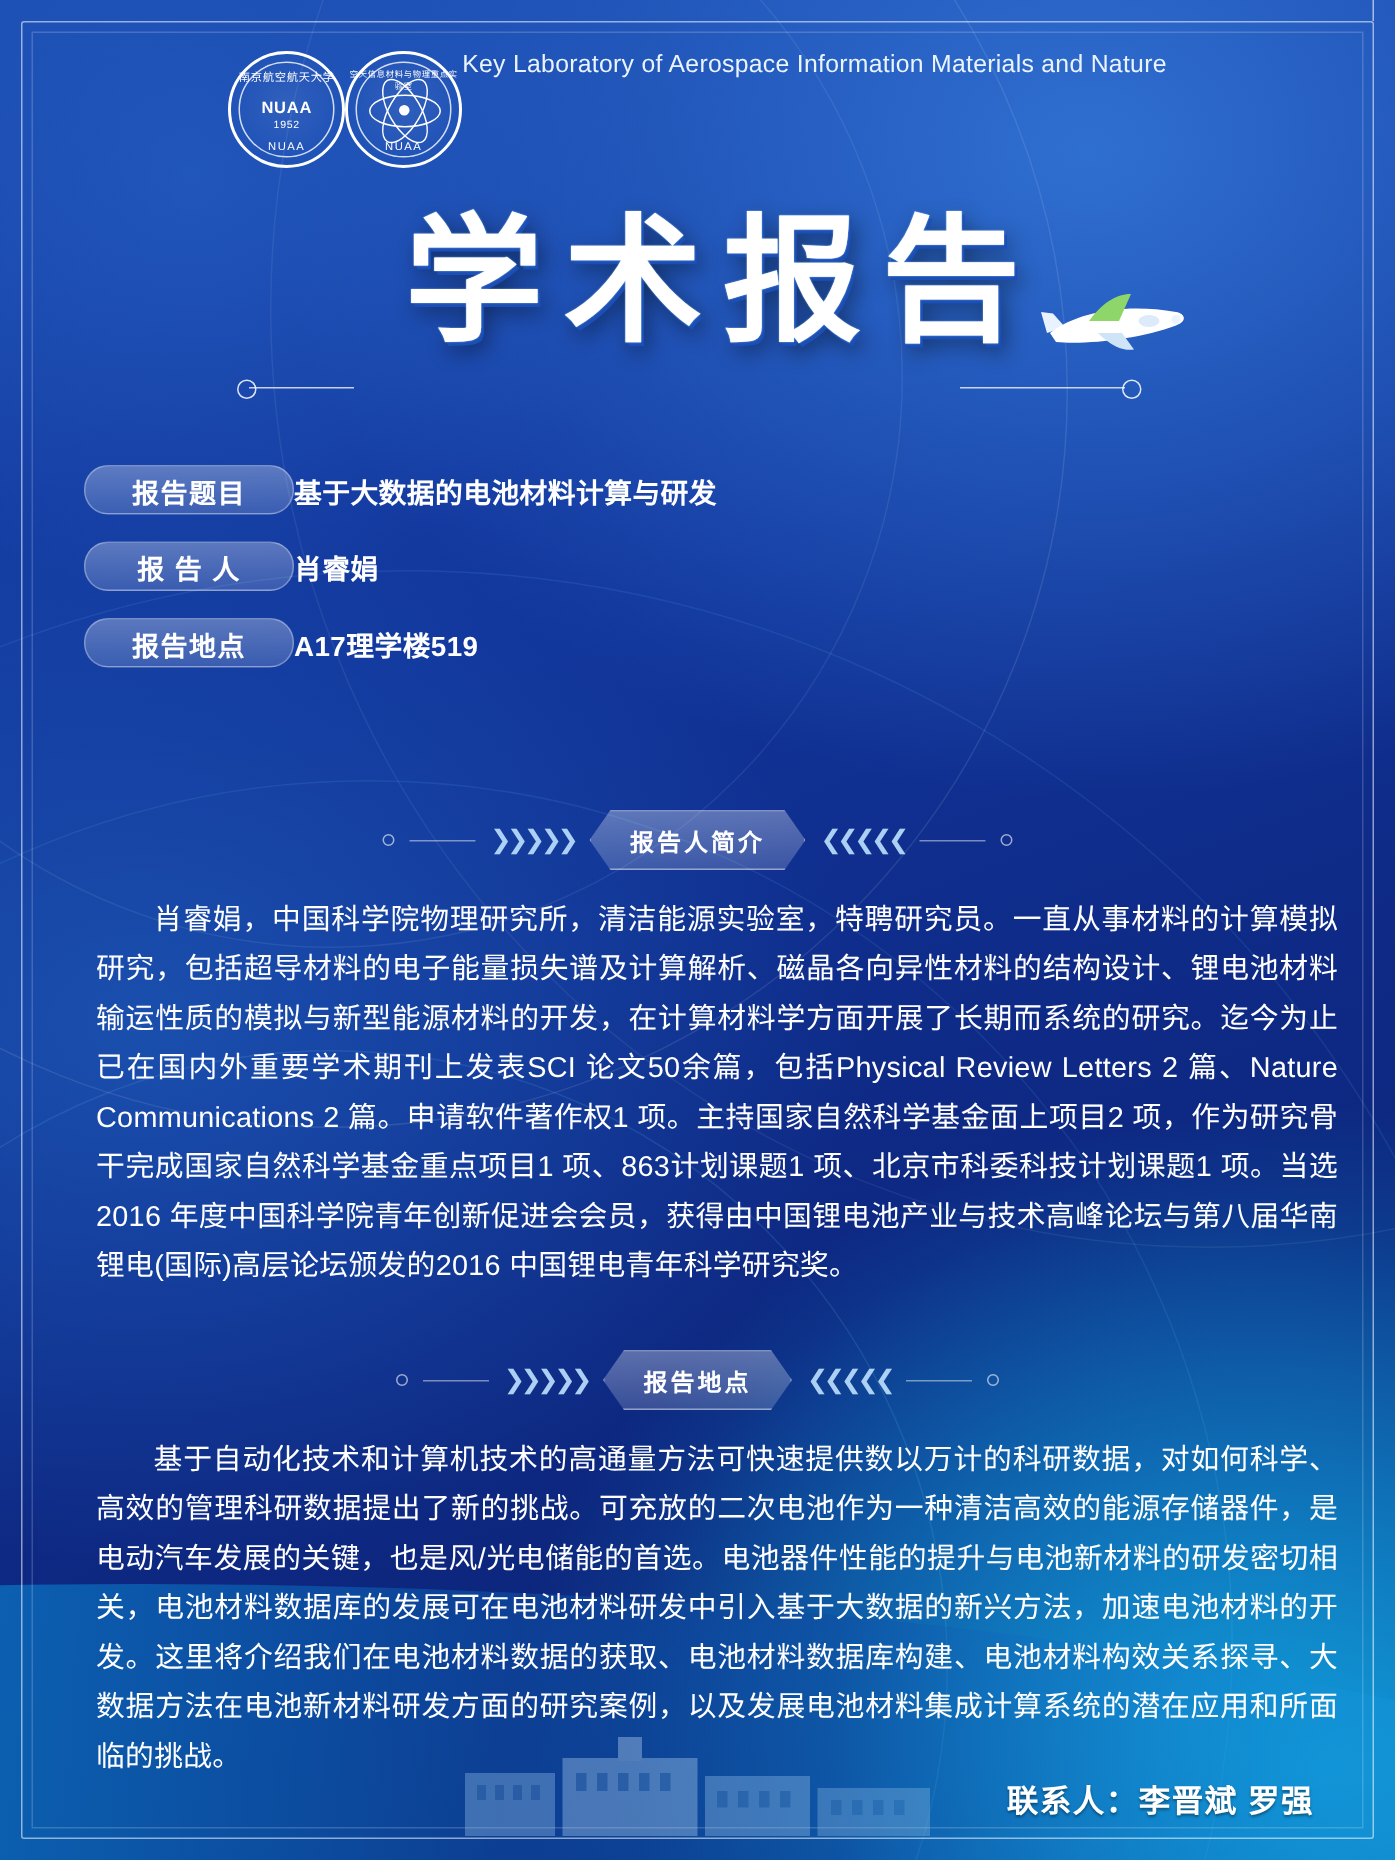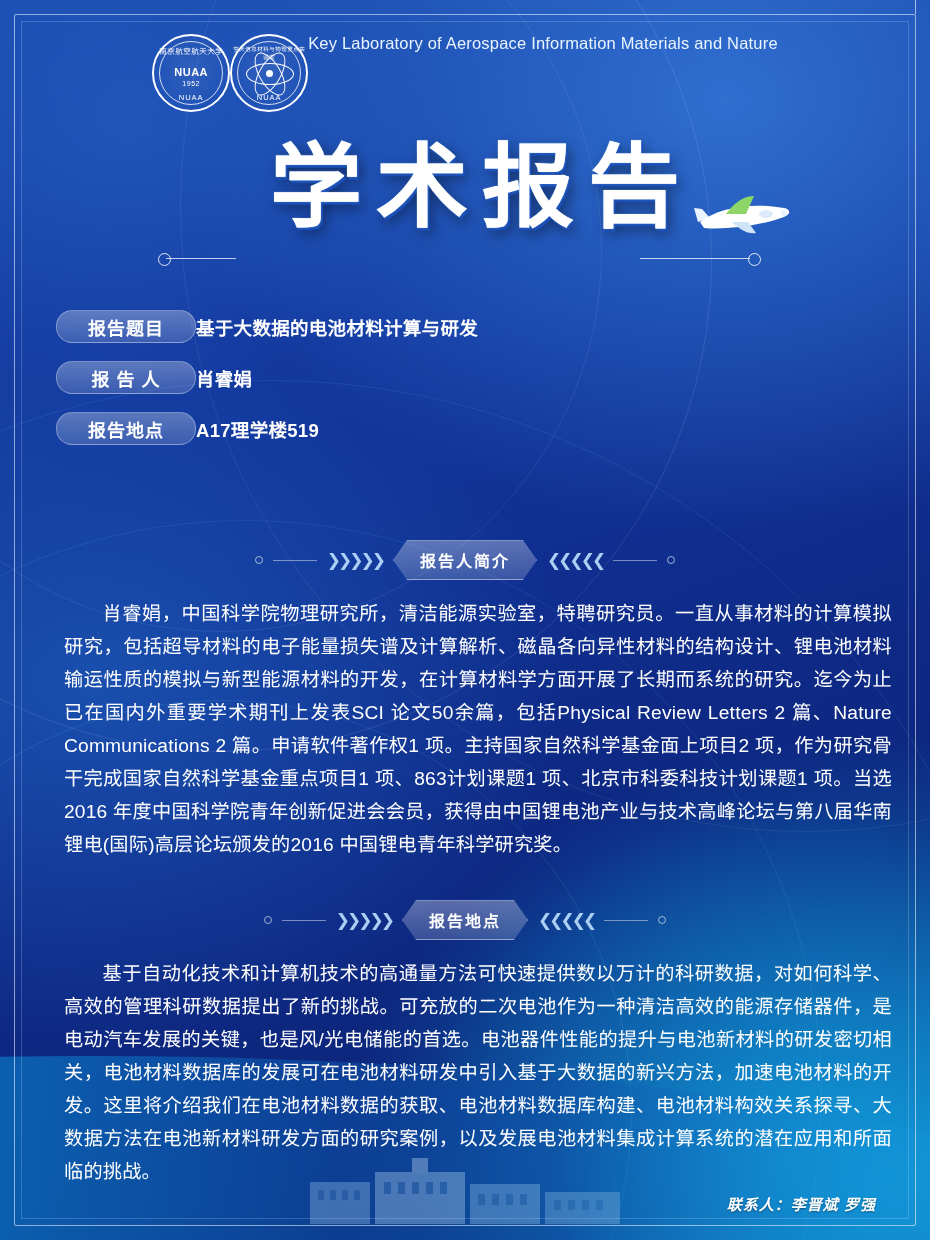--- a/index.html
+++ b/index.html
@@ -263,26 +263,25 @@
   
   .buildings {
     position: absolute;
     left: 300px; bottom: 16px;
     width: 330px; height: 70px;
     opacity: 0.35;
   }
   .contact {
     position: absolute;
     right: 54px; bottom: 26px;
-    font-size: 15px;
+    font-size: 21px;
     font-weight: bold;
     letter-spacing: 1px;
     color: #ffffff;
     text-shadow: 0 1px 2px rgba(0,0,0,0.4);
-    font-style: italic;
   }
 </style>
 </head>
 <body>
 
 <div class="poster">
 
   <div class="glow-tl"></div>
   <div class="glow-br"></div>
   <div class="swirl s1"></div>

